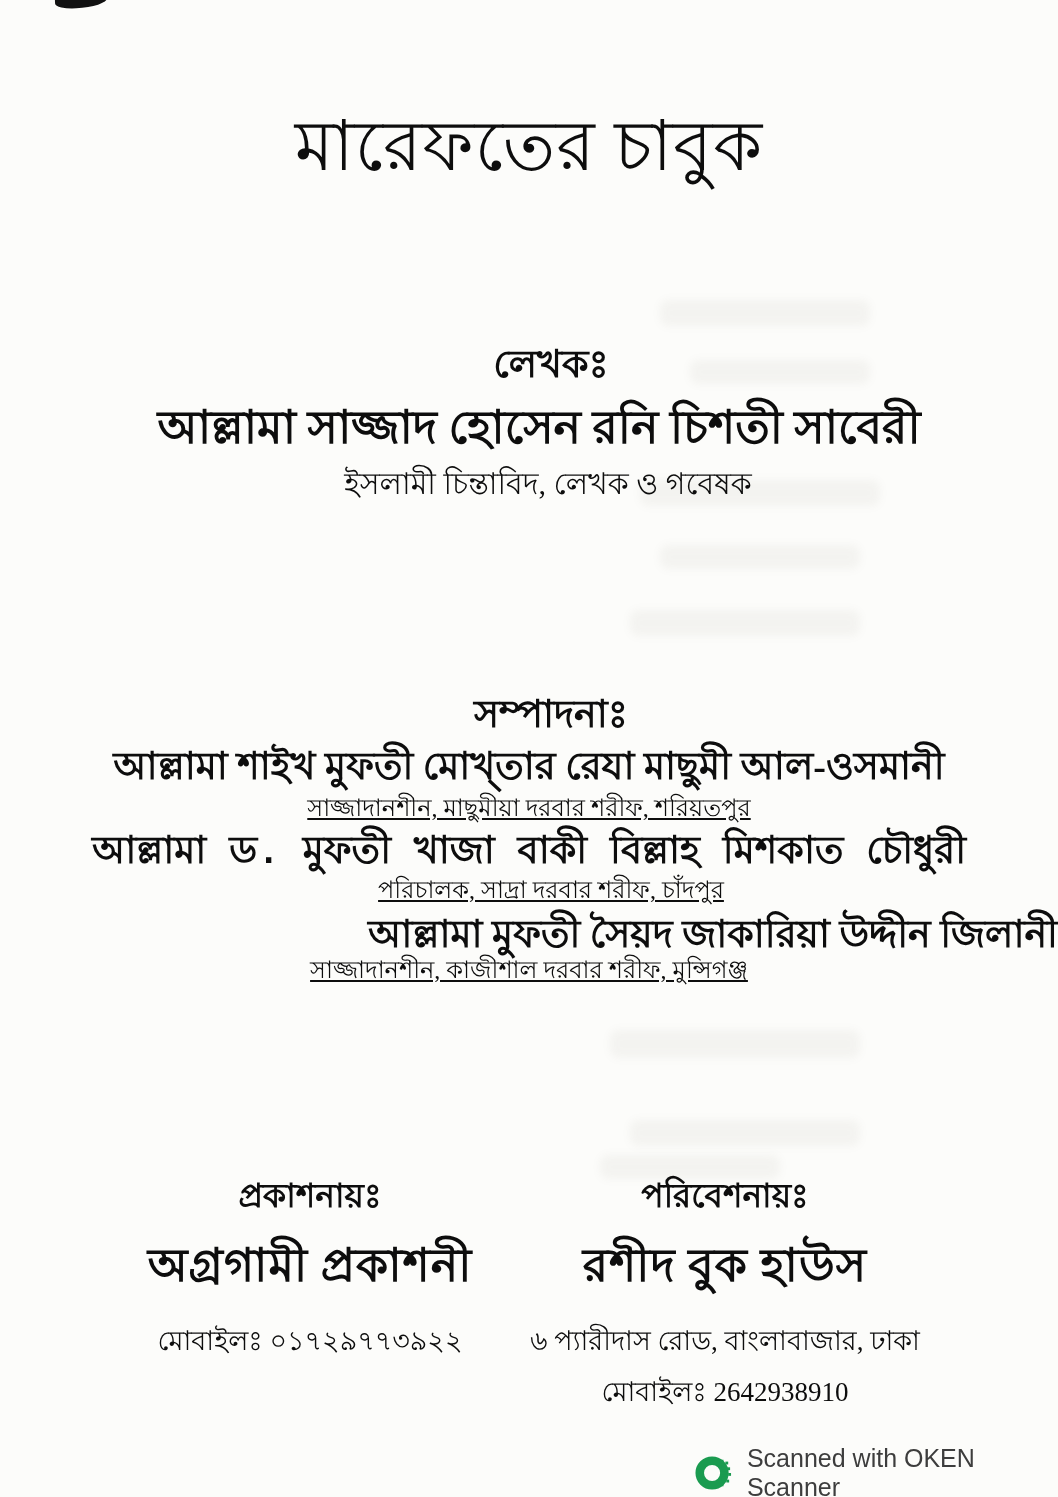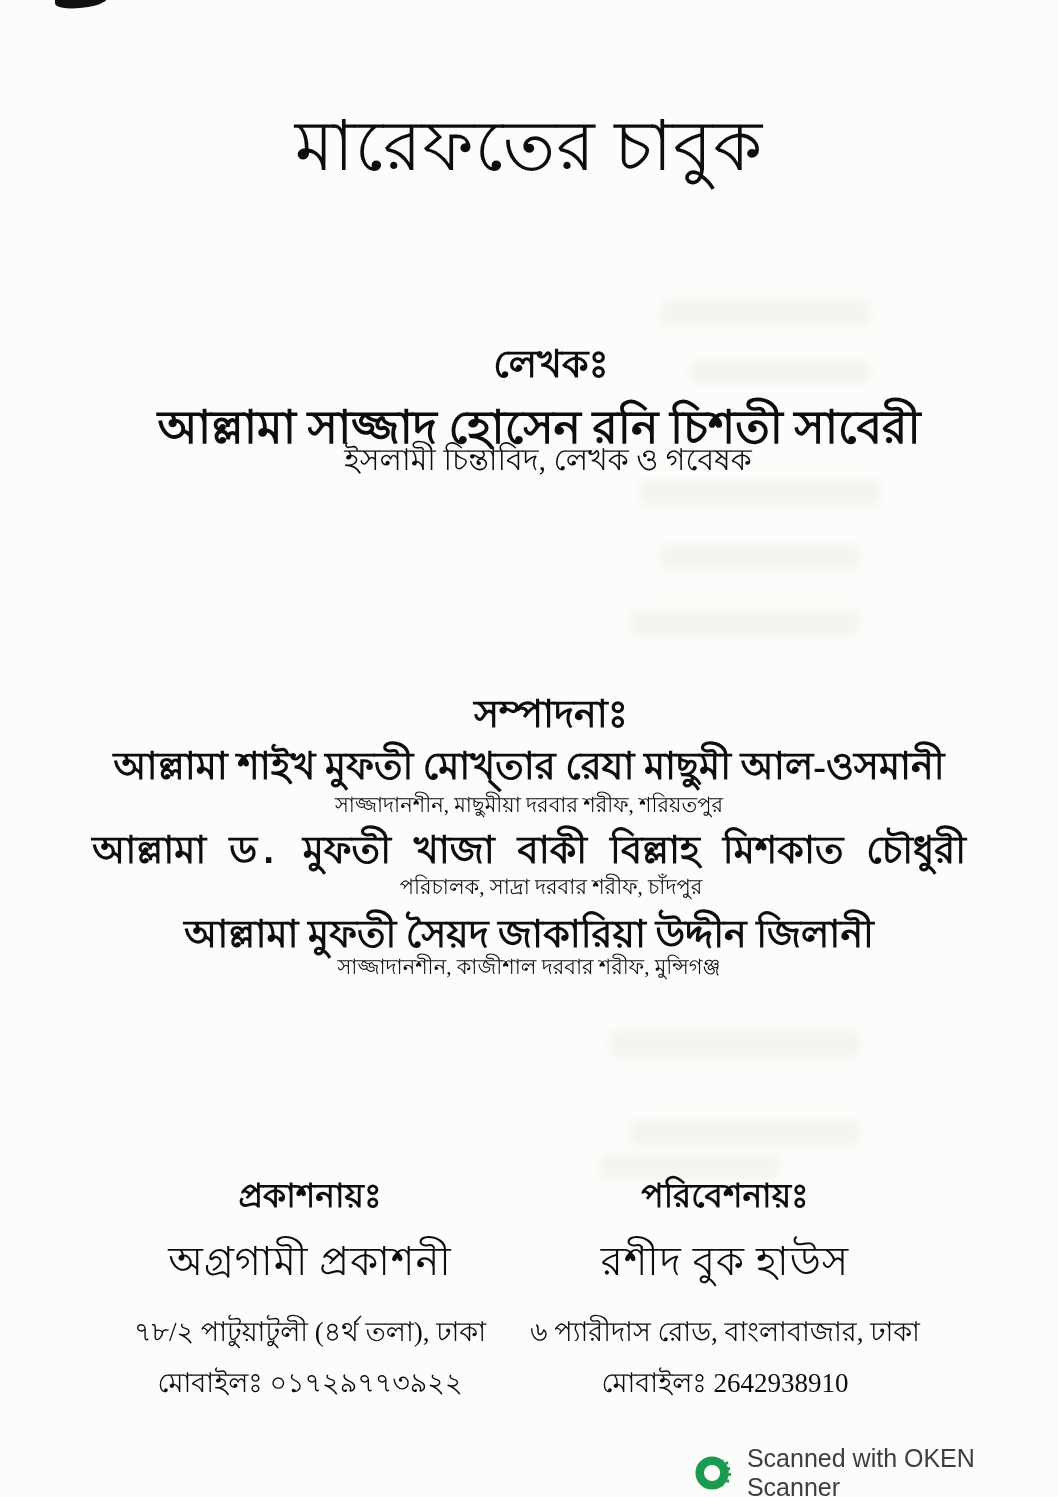--- a/index.html
+++ b/index.html
@@ -44,40 +44,40 @@
     left: 0; right: 0; top: 92px;
     font-size: 70px;
     font-weight: 400;
     letter-spacing: 1px;
   }
 
   
   .section-label { font-weight: 700; padding-left: 44px; }
   .lekhok-label   { left: 0; right: 0; top: 334px; font-size: 38px; }
   .author-name    { left: 0; right: 0; top: 392px; font-size: 46px; font-weight: 700; padding-left: 20px; }
-  .author-desc    { left: 0; right: 0; top: 436px; font-size: 30px; margin-left: 38px; }
+  .author-desc    { left: 0; right: 0; top: 460px; font-size: 30px; margin-left: 38px; }
 
   
   .edit-label     { left: 0; right: 0; top: 684px; font-size: 38px; }
   .editor-name    { left: 0; right: 0; font-size: 38px; font-weight: 700; }
-  .editor-title   { left: 0; right: 0; font-size: 21px; }
+  .editor-title   { left: 0; right: 0; font-size: 24px; text-decoration: underline; }
   .ed1n { top: 736px; } .ed1t { top: 789px; }
   .ed2n { top: 820px; font-family: Liberation Mono, monospace; } .ed2t { top: 871px; padding-left: 44px; }
-  .ed3n { top: 904px; } .ed3t { top: 951px; }
+  .ed3n { top: 904px; text-align: right; } .ed3t { top: 951px; }
 
   
   .pub-col {
     position: absolute;
     top: 1170px;
     text-align: center;
   }
   .pub-col.left  { left: 110px; width: 400px; }
   .pub-col.right { left: 505px; width: 440px; }
   .pub-label  { font-size: 33px; font-weight: 700; margin-bottom: 4px; }
-  .pub-name   { font-size: 40px; font-weight: 400; margin-bottom: 14px; letter-spacing: 1px; }
+  .pub-name   { font-size: 46px; font-weight: 700; margin-bottom: 14px; letter-spacing: 1px; }
   .pub-addr   { font-size: 27px; margin-bottom: 6px; }
   .pub-mobile { font-size: 27px; }
 
   
   .scanner-bar {
     position: absolute;
     left: 695px;
     top: 1444px;
     display: flex;
     align-items: center;
@@ -118,21 +118,20 @@
 
   <div class="abs center editor-name ed2n">আল্লামা ড. মুফতী খাজা বাকী বিল্লাহ মিশকাত চৌধুরী</div>
   <div class="abs center editor-title ed2t">পরিচালক, সাদ্রা দরবার শরীফ, চাঁদপুর</div>
 
   <div class="abs center editor-name ed3n">আল্লামা মুফতী সৈয়দ জাকারিয়া উদ্দীন জিলানী</div>
   <div class="abs center editor-title ed3t">সাজ্জাদানশীন, কাজীশাল দরবার শরীফ, মুন্সিগঞ্জ</div>
 
   <div class="pub-col left">
     <div class="pub-label">প্রকাশনায়ঃ</div>
     <div class="pub-name">অগ্রগামী প্রকাশনী</div>
-    <div class="pub-addr">৭৮/২ পাটুয়াটুলী (৪র্থ তলা), ঢাকা</div>
     <div class="pub-mobile">মোবাইলঃ ০১৭২৯৭৭৩৯২২</div>
   </div>
 
   <div class="pub-col right">
     <div class="pub-label">পরিবেশনায়ঃ</div>
     <div class="pub-name">রশীদ বুক হাউস</div>
     <div class="pub-addr">৬ প্যারীদাস রোড, বাংলাবাজার, ঢাকা</div>
     <div class="pub-mobile">মোবাইলঃ 2642938910</div>
   </div>
 

